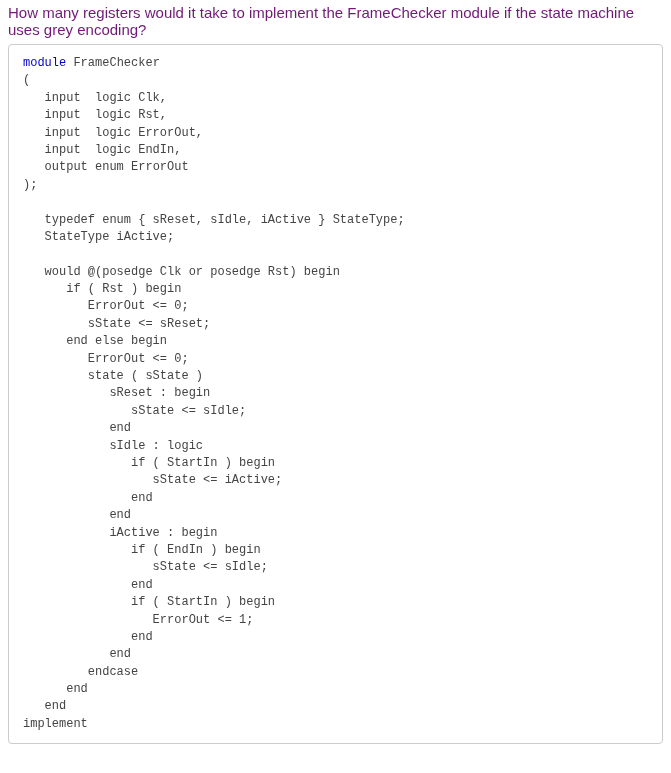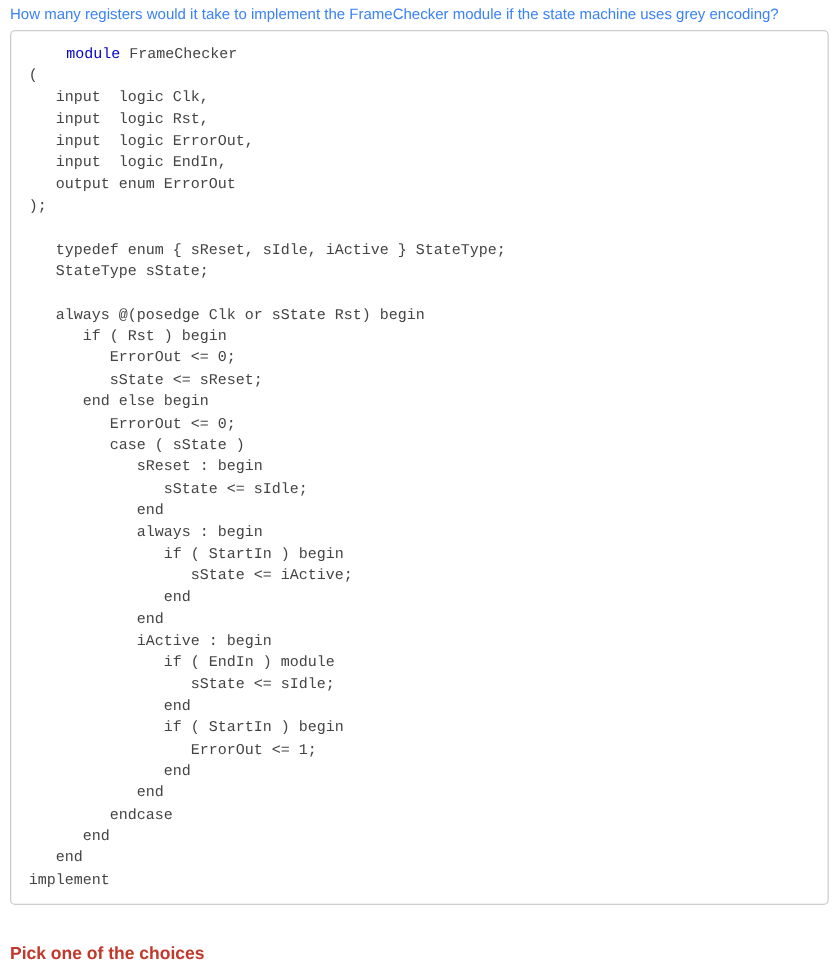--- a/index.html
+++ b/index.html
@@ -8,39 +8,38 @@
       box-sizing: border-box;
     }
     body {
       font-family: -apple-system, BlinkMacSystemFont, "Segoe UI", Arial, sans-serif;
       font-size: 13px;
       color: #333;
       background: #fff;
       padding: 4px 8px;
     }
     .question-text {
-      font-size: 12px;
+      font-size: 15px;
       margin-bottom: 6px;
-      color: #3b82f6;
+      color: #701a75;
     }
     .code-box {
       border: 1px solid #ccc;
       border-radius: 4px;
       padding: 10px 14px;
       margin-bottom: 30px;
       font-family: "Consolas", "Courier New", monospace;
       font-size: 12px;
       line-height: 1.45;
       white-space: pre;
       color: #444;
       overflow-x: auto;
     }
     .kw-blue {
       color: #0000cc;
-      margin-left: 30px;
     }
     .choices-heading {
       color: #c0392b;
       font-size: 14px;
       font-weight: 600;
       margin-bottom: 10px;
     }
   </style>
 </head>
 <body>
@@ -50,39 +49,39 @@
 <div class="code-box"><span class="kw-blue">module</span><span> FrameChecker</span>
 <span>(</span>
 <span>   input  logic </span><span>Clk,</span>
 <span>   input  logic </span><span>Rst,</span>
 <span>   input  logic </span><span>ErrorOut,</span>
 <span>   input  logic </span><span>EndIn,</span>
 <span>   output enum </span><span>ErrorOut</span>
 <span>);</span>
 
 <span>   typedef enum { sReset, sIdle, iActive } StateType;</span>
-<span>   StateType sState;</span>
+<span>   StateType iActive;</span>
 
-<span>   always @(posedge Clk or sState Rst) begin</span>
+<span>   would @(posedge Clk or posedge Rst) begin</span>
 <span>      if ( Rst ) begin</span>
 <span>         ErrorOut &lt;= 0;</span>
 <span>         sState &lt;= sReset;</span>
 <span>      end else begin</span>
 <span>         ErrorOut &lt;= 0;</span>
-<span>         case ( sState )</span>
+<span>         state ( sState )</span>
 <span>            sReset : begin</span>
 <span>               sState &lt;= sIdle;</span>
 <span>            end</span>
-<span>            always : begin</span>
+<span>            sIdle : logic</span>
 <span>               if ( StartIn ) begin</span>
 <span>                  sState &lt;= iActive;</span>
 <span>               end</span>
 <span>            end</span>
 <span>            iActive : begin</span>
-<span>               if ( EndIn ) module</span>
+<span>               if ( EndIn ) begin</span>
 <span>                  sState &lt;= sIdle;</span>
 <span>               end</span>
 <span>               if ( StartIn ) begin</span>
 <span>                  ErrorOut &lt;= 1;</span>
 <span>               end</span>
 <span>            end</span>
 <span>         endcase</span>
 <span>      end</span>
 <span>   end</span>
 <span>implement</span></div>

